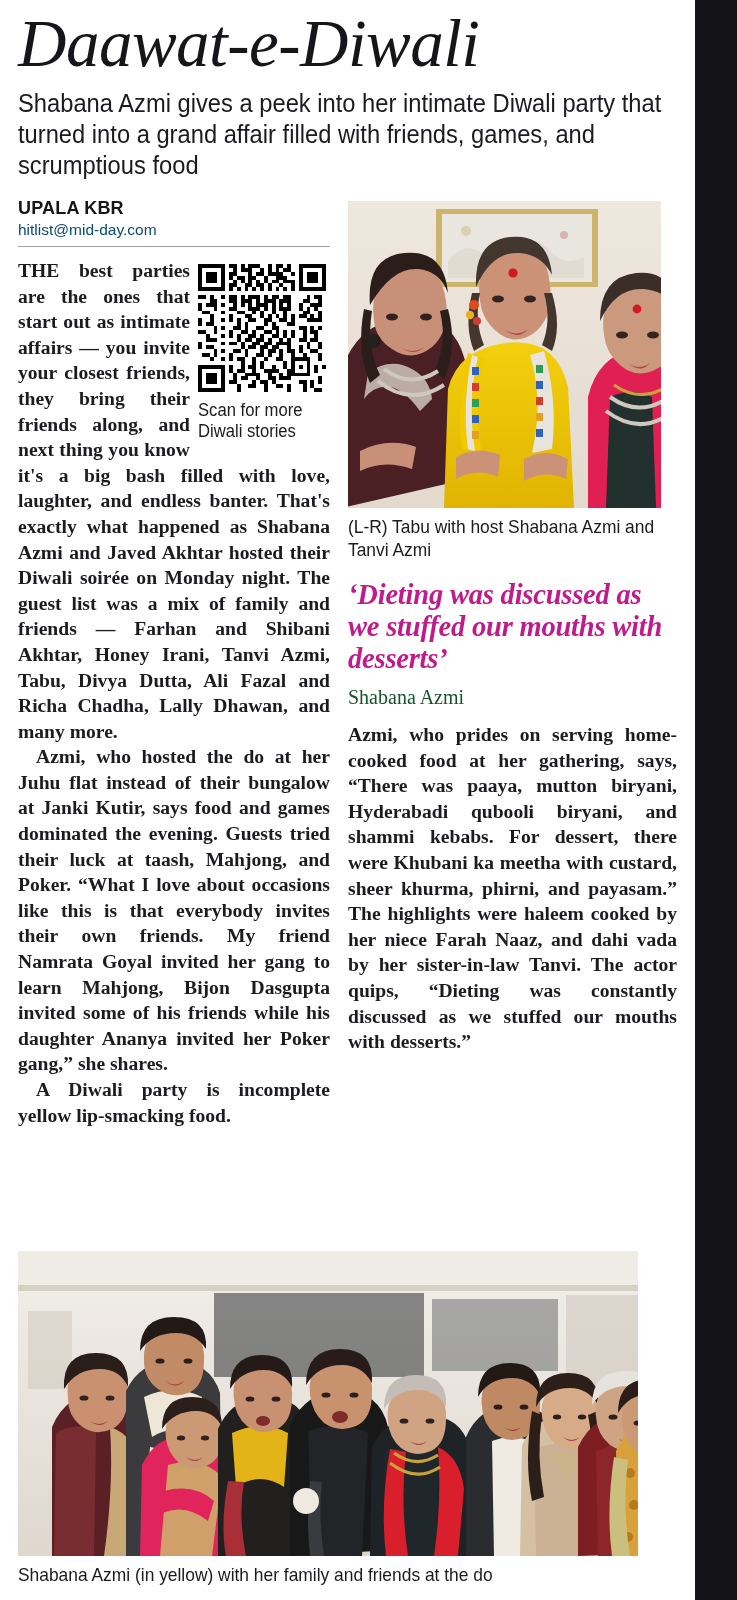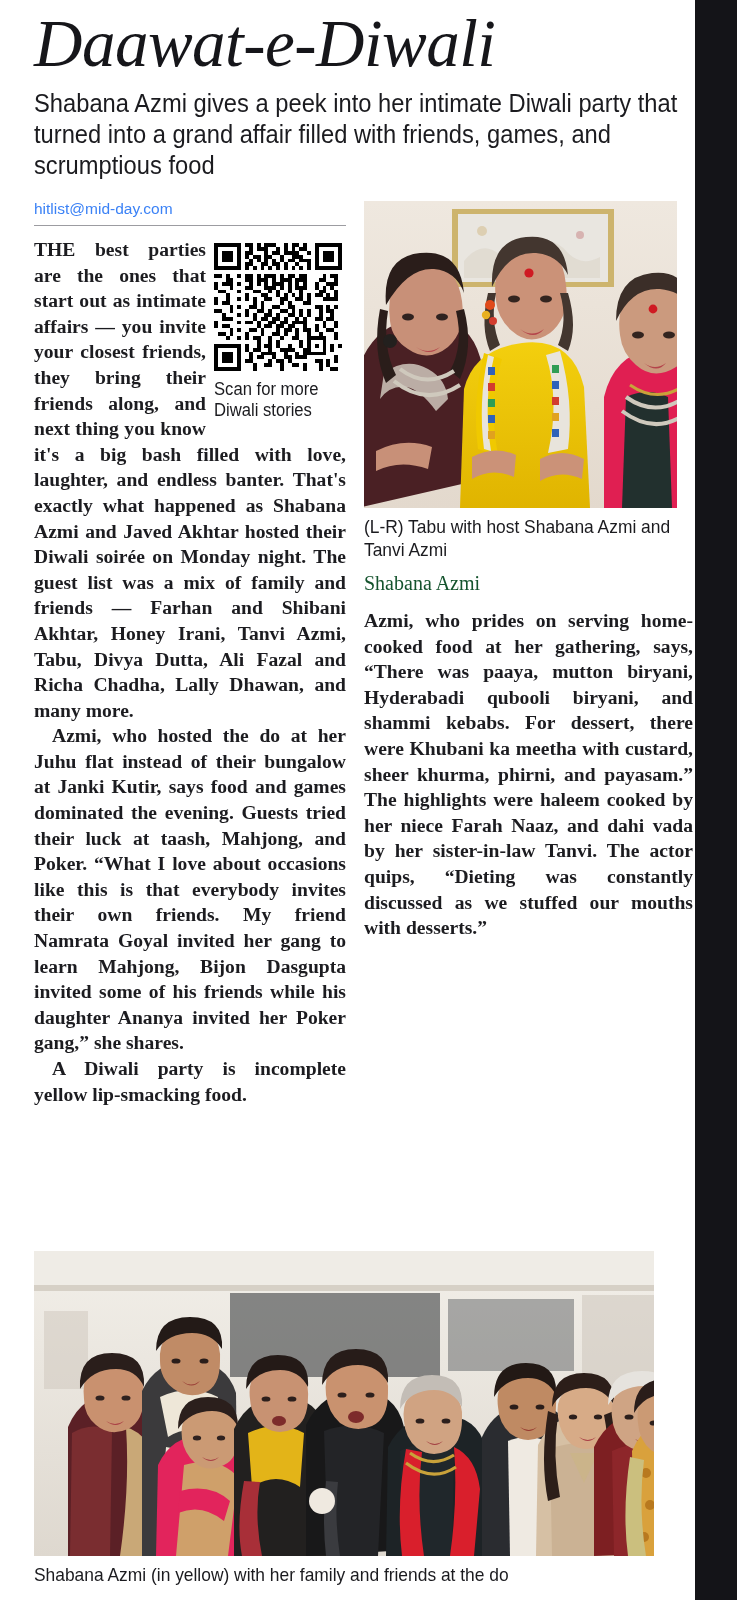--- a/index.html
+++ b/index.html
@@ -29,21 +29,20 @@
   }
 
   .sheet {
     position: absolute;
     top: 0;
     left: 0;
     width: 695px;
     height: 1600px;
     background: #ffffff;
     padding: 0 18px;
-    margin-left: 16px;
   }
 
   
   .headline {
     font-family: "Liberation Serif", "DejaVu Serif", serif;
     font-style: italic;
     font-weight: 400;
     font-size: 67px;
     line-height: 74px;
     letter-spacing: -0.5px;
@@ -91,21 +90,21 @@
     font-weight: bold;
     font-size: 18px;
     line-height: 21px;
     letter-spacing: 0.2px;
     color: #16161a;
   }
   .byline-mail {
     font-family: "Liberation Sans", sans-serif;
     font-size: 15.5px;
     line-height: 20px;
-    color: #3b82f6;
+    color: #0c4a6e;
     margin-top: 1px;
   }
   .byline-rule {
     width: 100%;
     height: 1px;
     background: #9c9ca1;
     margin-top: 6px;
     margin-bottom: 11px;
   }
 
@@ -210,20 +209,21 @@
 
     <h1 class="headline">Daawat-e-Diwali</h1>
 
     <div class="standfirst">Shabana Azmi gives a peek into her intimate Diwali party that turned into a grand affair filled with friends, games, and scrumptious food</div>
 
     <div class="cols">
 
       <div class="col-left">
 
         <div class="byline">
+          <div class="byline-name">UPALA KBR</div>
           <div class="byline-mail">hitlist@mid-day.com</div>
           <div class="byline-rule"></div>
         </div>
 
         <div class="body-text">
 
           <div class="qr-wrap">
             <svg class="qr-code" viewBox="0 0 33 33" shape-rendering="crispEdges">
               <rect width="33" height="33" fill="#ffffff"></rect>
               <g fill="#000000">
@@ -553,20 +553,21 @@
               <path d="M258 210 q32 24 62 4"></path>
             </g>
             <g fill="none" stroke="#c9a23a" stroke-width="3">
               <path d="M266 184 q26 18 52 2"></path>
             </g>
           </svg>
         </div>
 
         <div class="caption">(L-R) Tabu with host Shabana Azmi and Tanvi Azmi</div>
 
+        <div class="pullquote">‘Dieting was discussed as we stuffed our mouths with desserts’</div>
         <div class="pullquote-attr">Shabana Azmi</div>
 
         <div class="body-text">
           <p>Azmi, who prides on serving home-cooked food at her gathering, says, “There was paaya, mutton biryani, Hyderabadi qubooli biryani, and shammi kebabs. For dessert, there were Khubani ka meetha with custard, sheer khurma, phirni, and payasam.” The highlights were haleem cooked by her niece Farah Naaz, and dahi vada by her sister-in-law Tanvi. The actor quips, “Dieting was constantly discussed as we stuffed our mouths with desserts.”</p>
         </div>
       </div>
     </div>
 
     <div class="bottom-block">
       <div class="photo photo-bottom">

